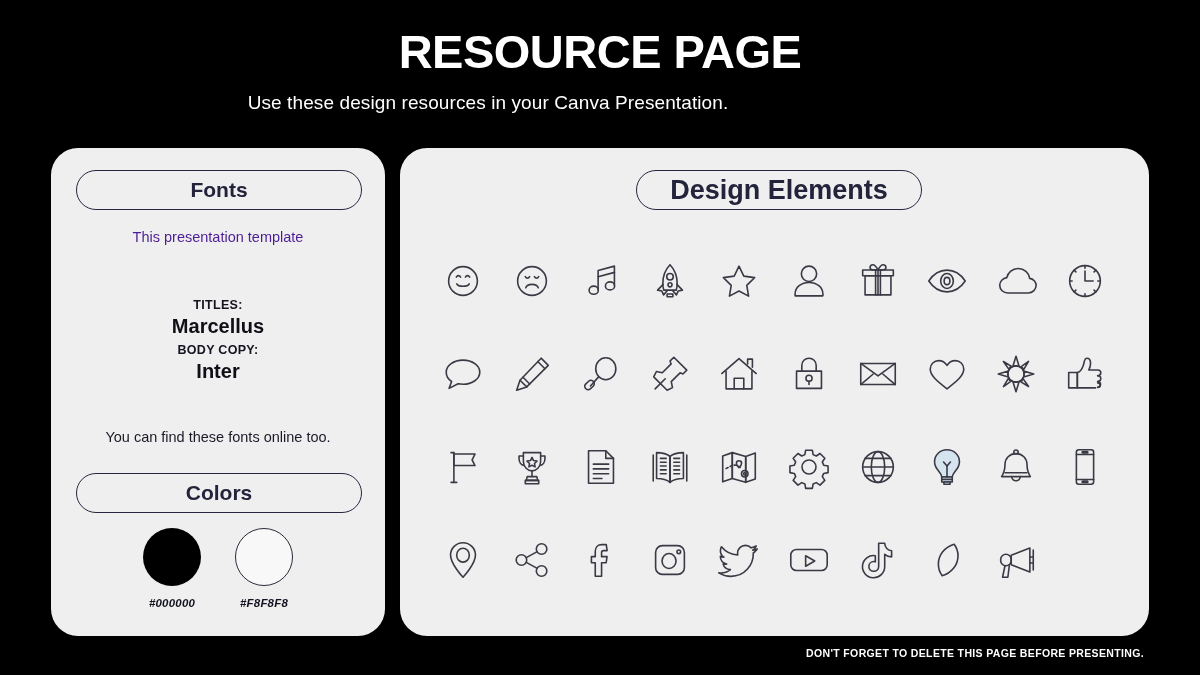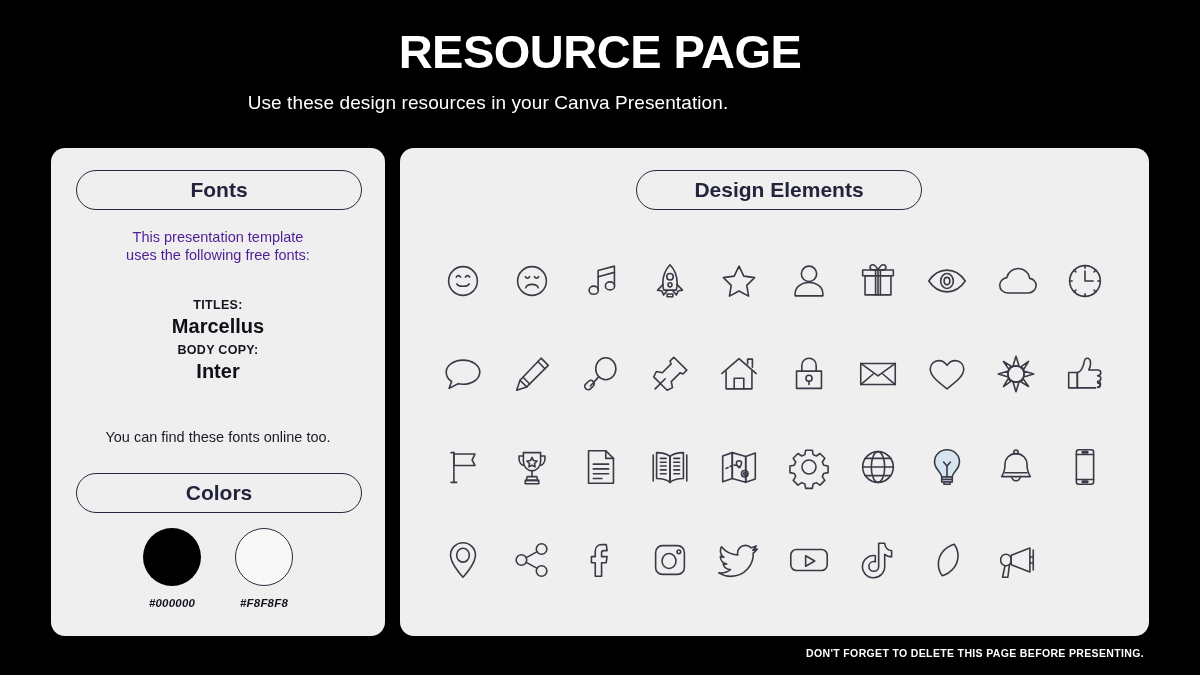--- a/index.html
+++ b/index.html
@@ -27,38 +27,38 @@
     color: #ffffff;
     font-size: 19px;
     font-weight: 400;
     letter-spacing: 0.1px;
   }
 
   
   .card {
     position: absolute;
     background: #EFEFEF;
-    border-radius: 14px;
+    border-radius: 27px;
   }
   #card-fonts  { left: 51px;  top: 148px; width: 334px; height: 488px; }
   #card-design { left: 400px; top: 148px; width: 749px; height: 488px; }
 
   
   .pill {
     position: absolute;
     border: 1.6px solid #272741;
     border-radius: 100px;
     background: #EFEFEF;
     display: flex; align-items: center; justify-content: center;
     color: #23233c;
     font-weight: 700;
   }
   #pill-fonts  { left: 25px;  top: 22px;  width: 286px; height: 40px; font-size: 21px; }
   #pill-colors { left: 25px;  top: 325px; width: 286px; height: 40px; font-size: 21px; }
-  #pill-design { left: 236px; top: 22px;  width: 286px; height: 40px; font-size: 21px; text-align: center; }
+  #pill-design { left: 236px; top: 22px;  width: 286px; height: 40px; font-size: 27px; text-align: center; }
 
   
   .fonts-intro {
     position: absolute; left: 0; top: 80px; width: 334px;
     text-align: center; color: #4c1d95;
     font-size: 14.5px; line-height: 1.25; font-weight: 400;
   }
   .font-group { position: absolute; left: 0; width: 334px; text-align: center; }
   #font-group-titles { top: 150px; }
   #font-group-body   { top: 195px; }
@@ -119,21 +119,20 @@
 
   <div class="page-title">RESOURCE PAGE</div>
   <div class="page-subtitle">Use these design resources in your Canva Presentation.</div>
 
   <div class="card" id="card-fonts">
 
     <div class="pill" id="pill-fonts">Fonts</div>
 
     <div class="fonts-intro">
       <div>This presentation template</div>
-      <div>uses the following free fonts:</div>
     </div>
 
     <div class="font-group" id="font-group-titles">
       <div class="font-label">TITLES:</div>
       <div class="font-name">Marcellus</div>
     </div>
 
     <div class="font-group" id="font-group-body">
       <div class="font-label">BODY COPY:</div>
       <div class="font-name">Inter</div>

